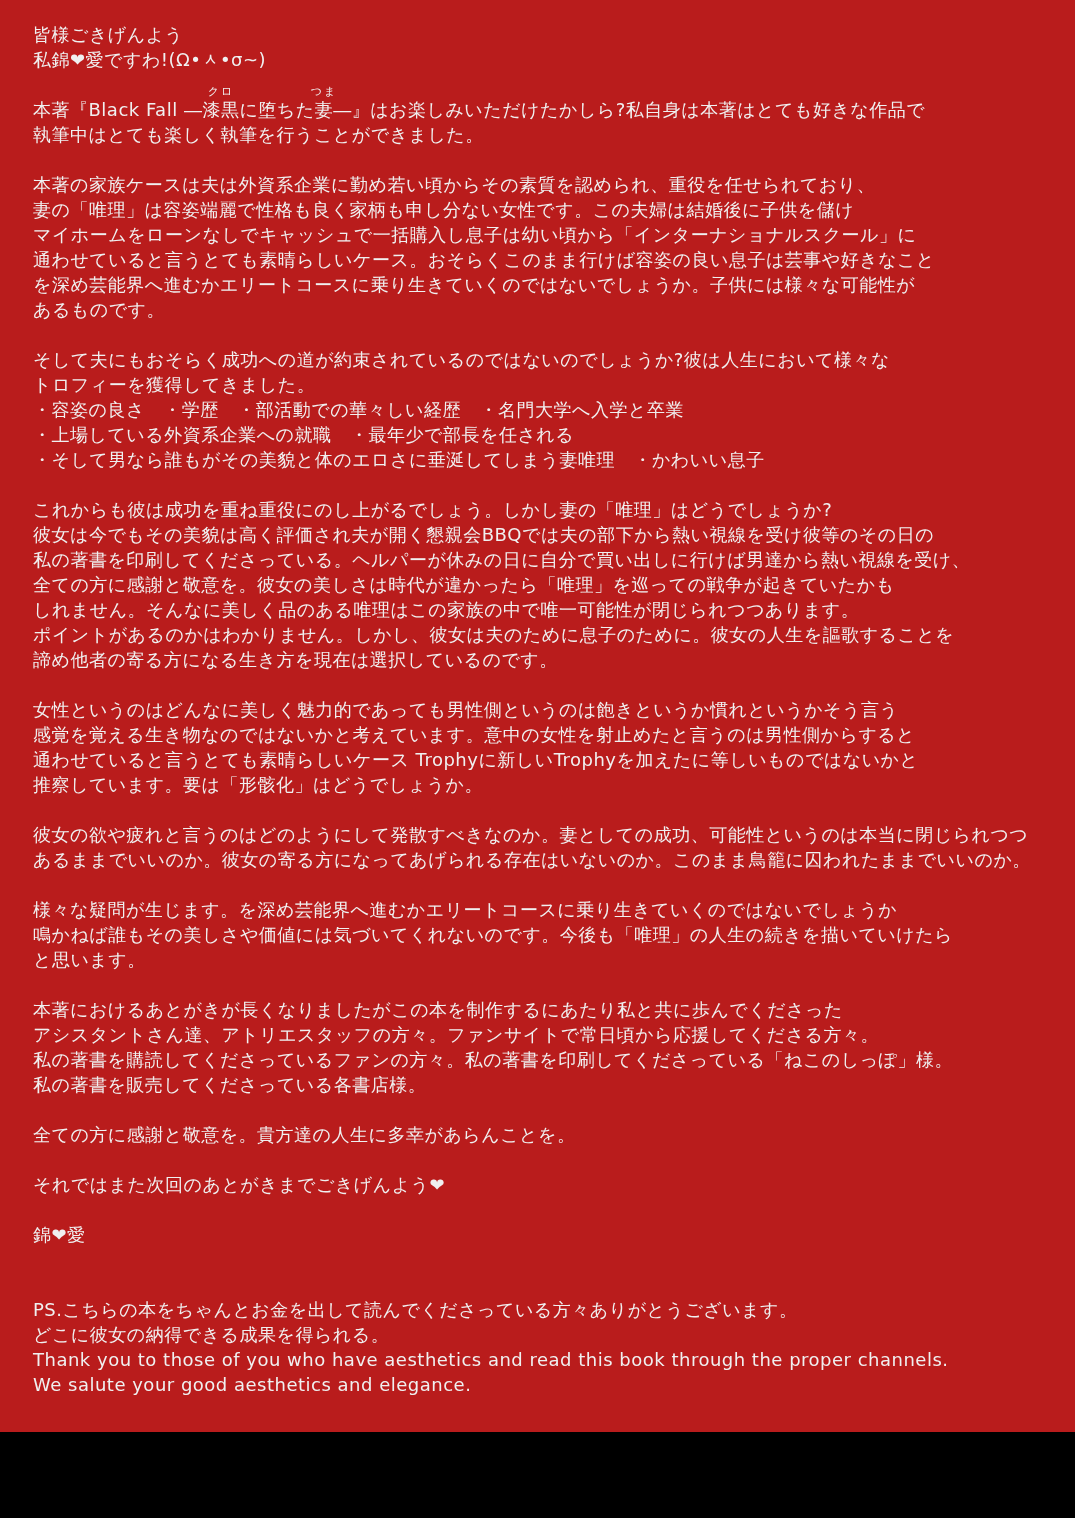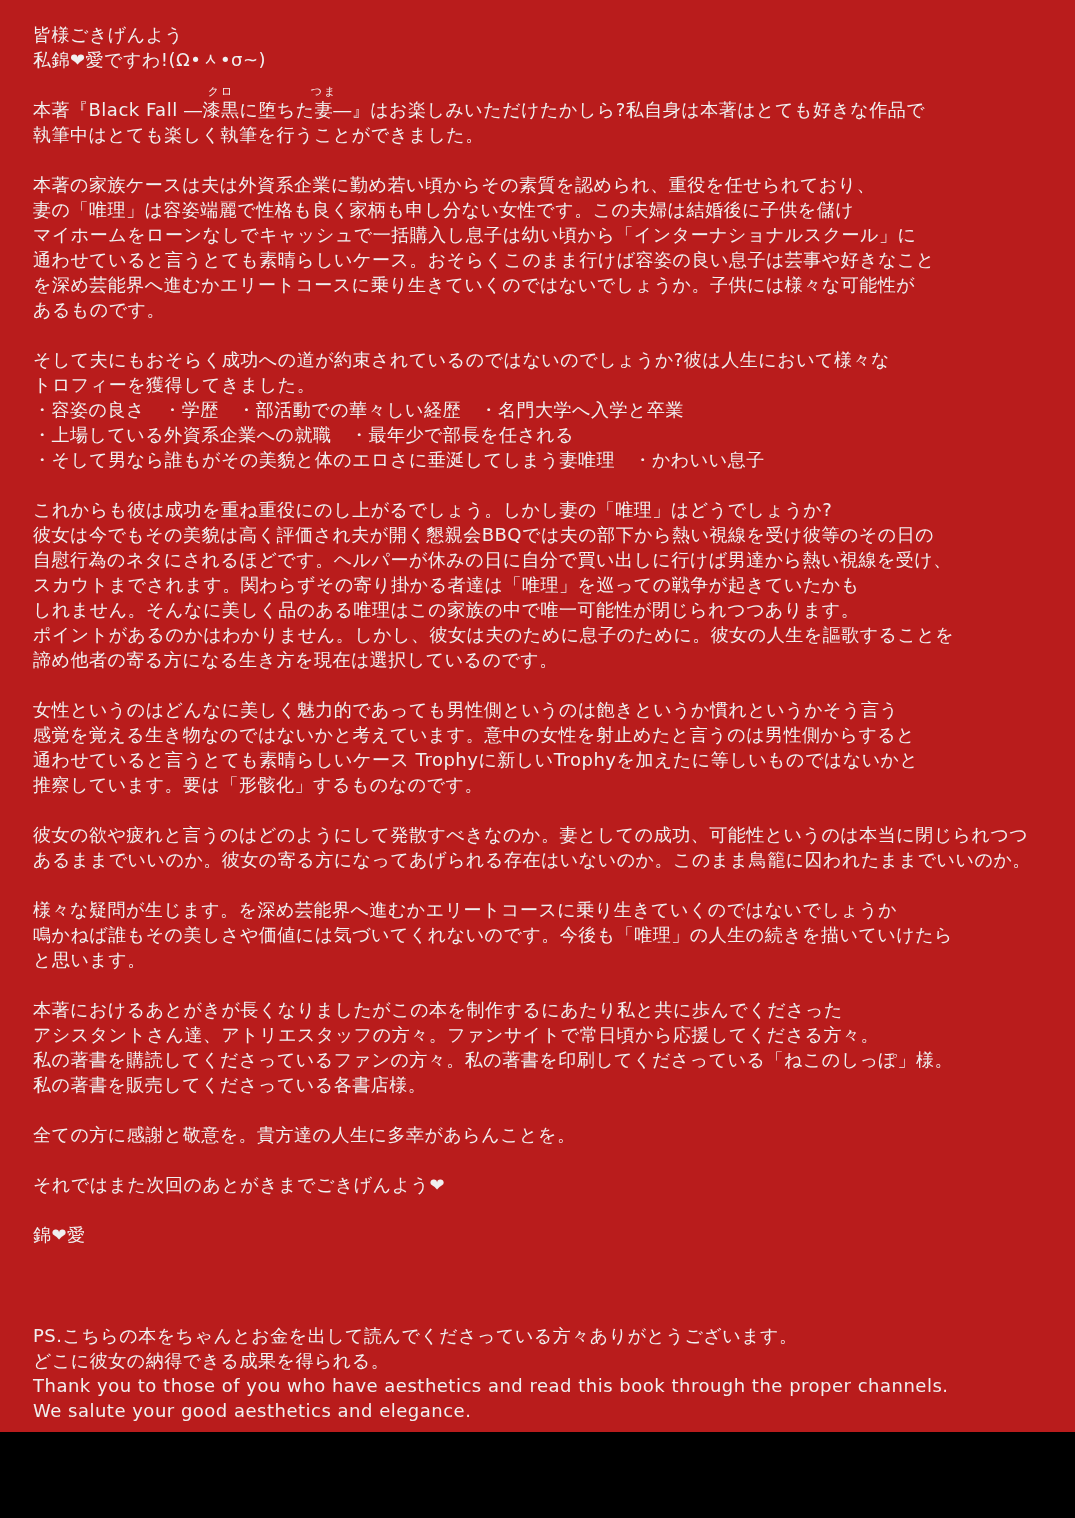--- a/index.html
+++ b/index.html
@@ -15,21 +15,21 @@
     background: #b91c1c;
     padding: 22px 20px 12px 33px;
     overflow: hidden;
     font-family: "DejaVu Sans", "Liberation Sans", sans-serif;
     color: #f0f0f0;
   }
   .block {
     margin: 0 0 25px 0;
   }
   .block.extra-gap {
-    margin-bottom: 76px;
+    margin-bottom: 50px;
   }
   .line {
     font-size: 18px;
     line-height: 25px;
     min-height: 25px;
     white-space: pre-wrap;
     letter-spacing: 0.5px;
   }
   
   .rb {
@@ -75,32 +75,32 @@
       <div class="line">そして夫にもおそらく成功への道が約束されているのではないのでしょうか?彼は人生において様々な</div>
       <div class="line">トロフィーを獲得してきました。</div>
       <div class="line">・容姿の良さ　・学歴　・部活動での華々しい経歴　・名門大学へ入学と卒業</div>
       <div class="line">・上場している外資系企業への就職　・最年少で部長を任される</div>
       <div class="line">・そして男なら誰もがその美貌と体のエロさに垂涎してしまう妻唯理　・かわいい息子</div>
     </section>
 
   <section class="block">
       <div class="line">これからも彼は成功を重ね重役にのし上がるでしょう。しかし妻の「唯理」はどうでしょうか?</div>
       <div class="line">彼女は今でもその美貌は高く評価され夫が開く懇親会BBQでは夫の部下から熱い視線を受け彼等のその日の</div>
-      <div class="line">自慰行為のネタにされるほどです。ヘルパーが休みの日に自分で買い出しに行けば男達から熱い視線を受け、</div>
-      <div class="line">スカウトまでされます。関わらずその寄り掛かる者達は「唯理」を巡っての戦争が起きていたかも</div>
+      <div class="line">私の著書を印刷してくださっている。ヘルパーが休みの日に自分で買い出しに行けば男達から熱い視線を受け、</div>
+      <div class="line">全ての方に感謝と敬意を。彼女の美しさは時代が違かったら「唯理」を巡っての戦争が起きていたかも</div>
       <div class="line">しれません。そんなに美しく品のある唯理はこの家族の中で唯一可能性が閉じられつつあります。</div>
       <div class="line">ポイントがあるのかはわかりません。しかし、彼女は夫のために息子のために。彼女の人生を謳歌することを</div>
       <div class="line">諦め他者の寄る方になる生き方を現在は選択しているのです。</div>
     </section>
 
   <section class="block">
       <div class="line">女性というのはどんなに美しく魅力的であっても男性側というのは飽きというか慣れというかそう言う</div>
       <div class="line">感覚を覚える生き物なのではないかと考えています。意中の女性を射止めたと言うのは男性側からすると</div>
       <div class="line">通わせていると言うとても素晴らしいケース Trophyに新しいTrophyを加えたに等しいものではないかと</div>
-      <div class="line">推察しています。要は「形骸化」するものなのです。</div>
+      <div class="line">推察しています。要は「形骸化」はどうでしょうか。</div>
     </section>
 
 
   <section class="block">
       <div class="line">彼女の欲や疲れと言うのはどのようにして発散すべきなのか。妻としての成功、可能性というのは本当に閉じられつつ</div>
       <div class="line">あるままでいいのか。彼女の寄る方になってあげられる存在はいないのか。このまま鳥籠に囚われたままでいいのか。</div>
     </section>
 
   <section class="block">
       <div class="line">様々な疑問が生じます。を深め芸能界へ進むかエリートコースに乗り生きていくのではないでしょうか</div>

